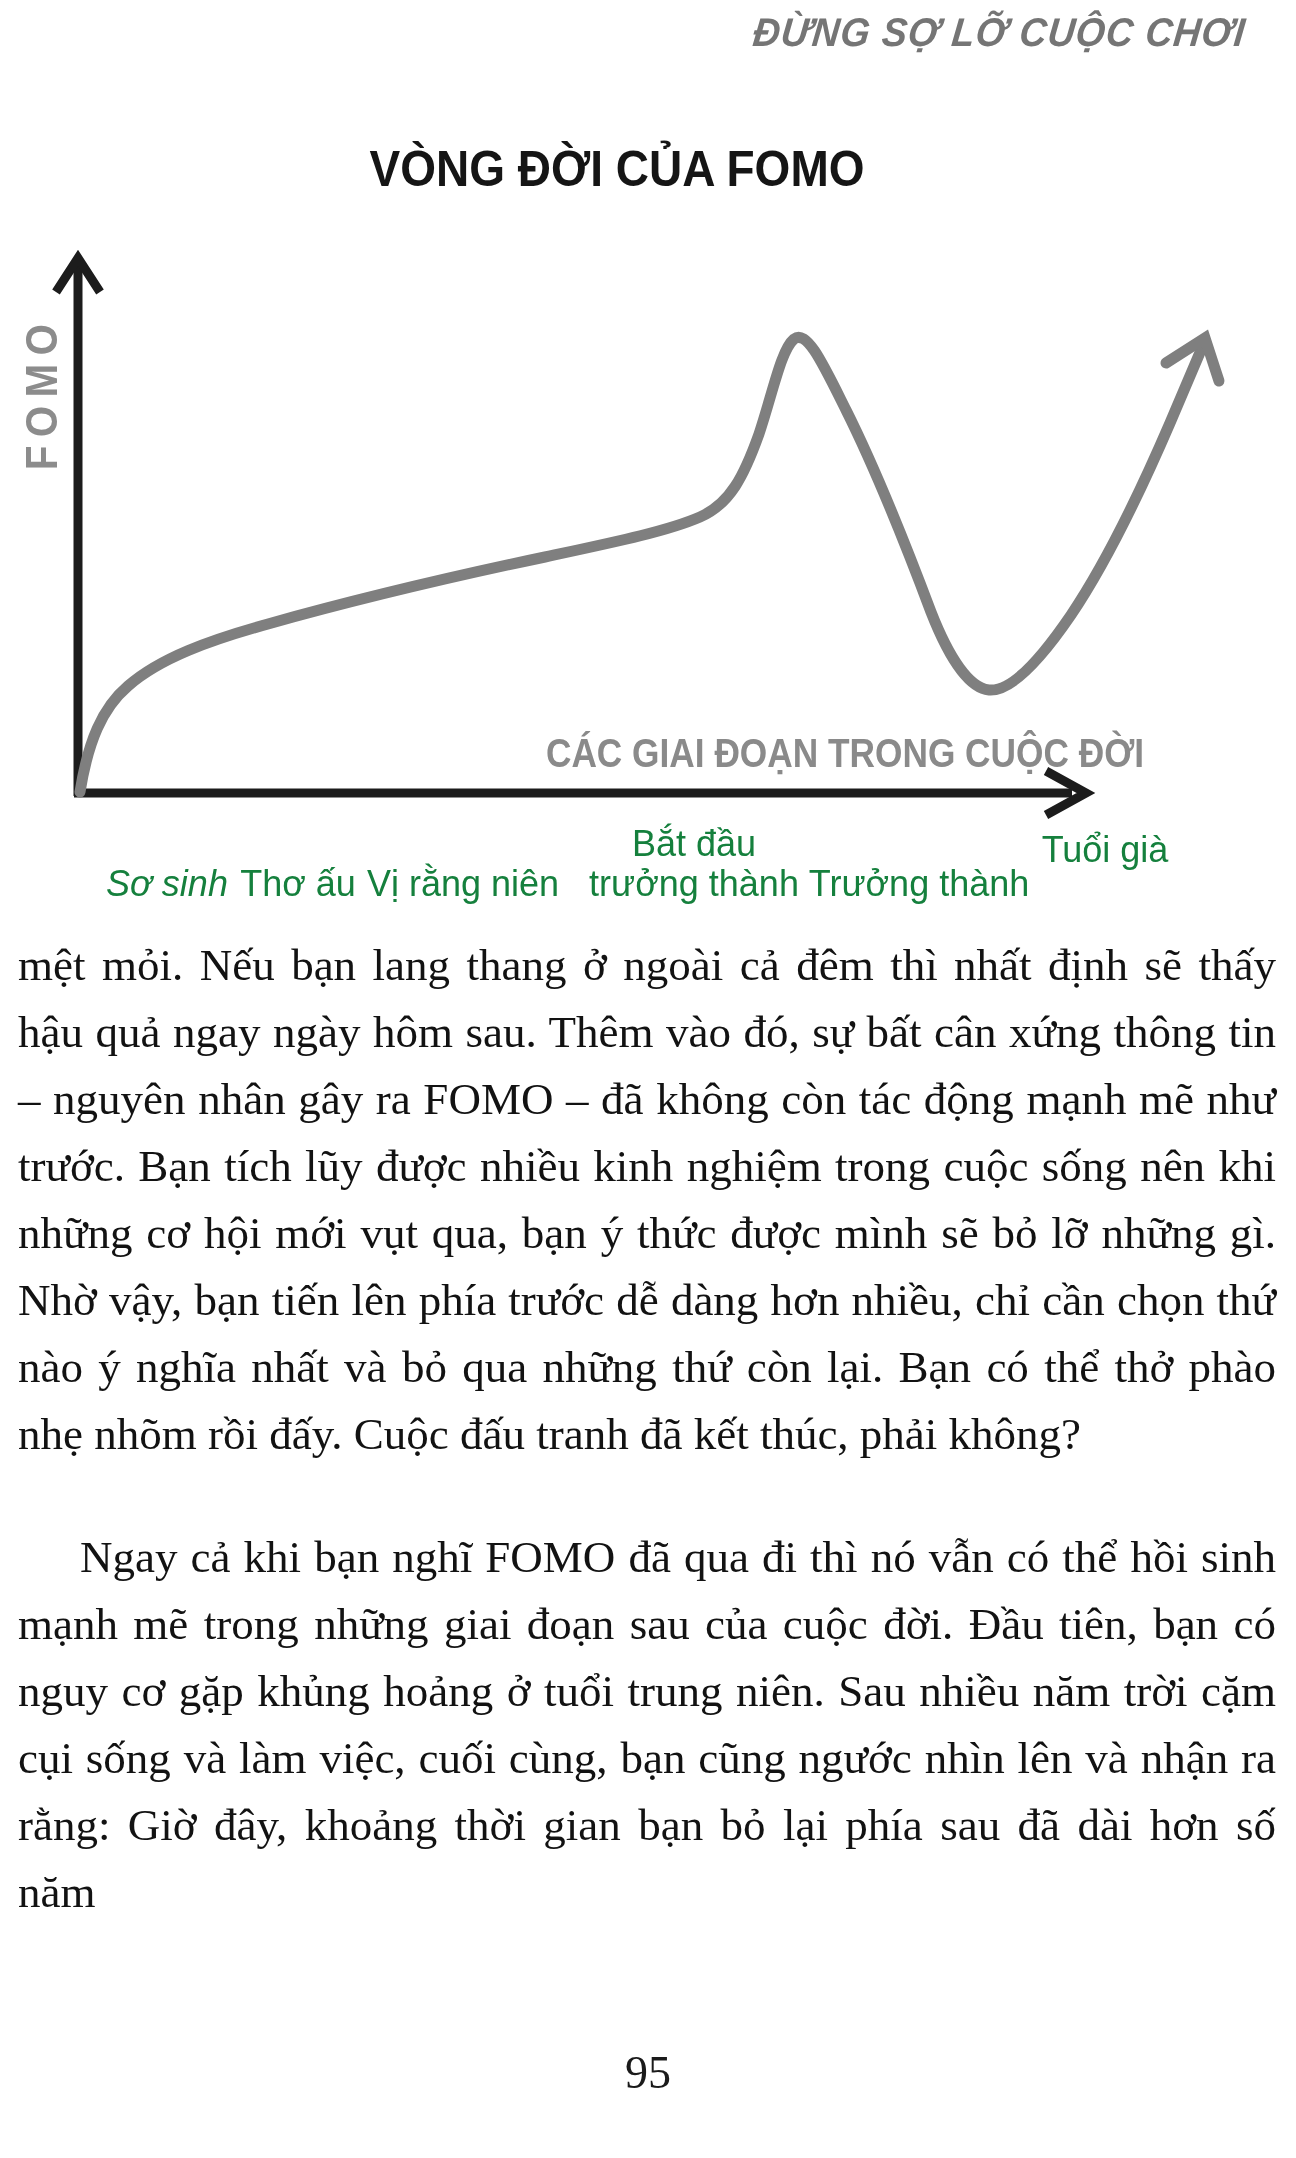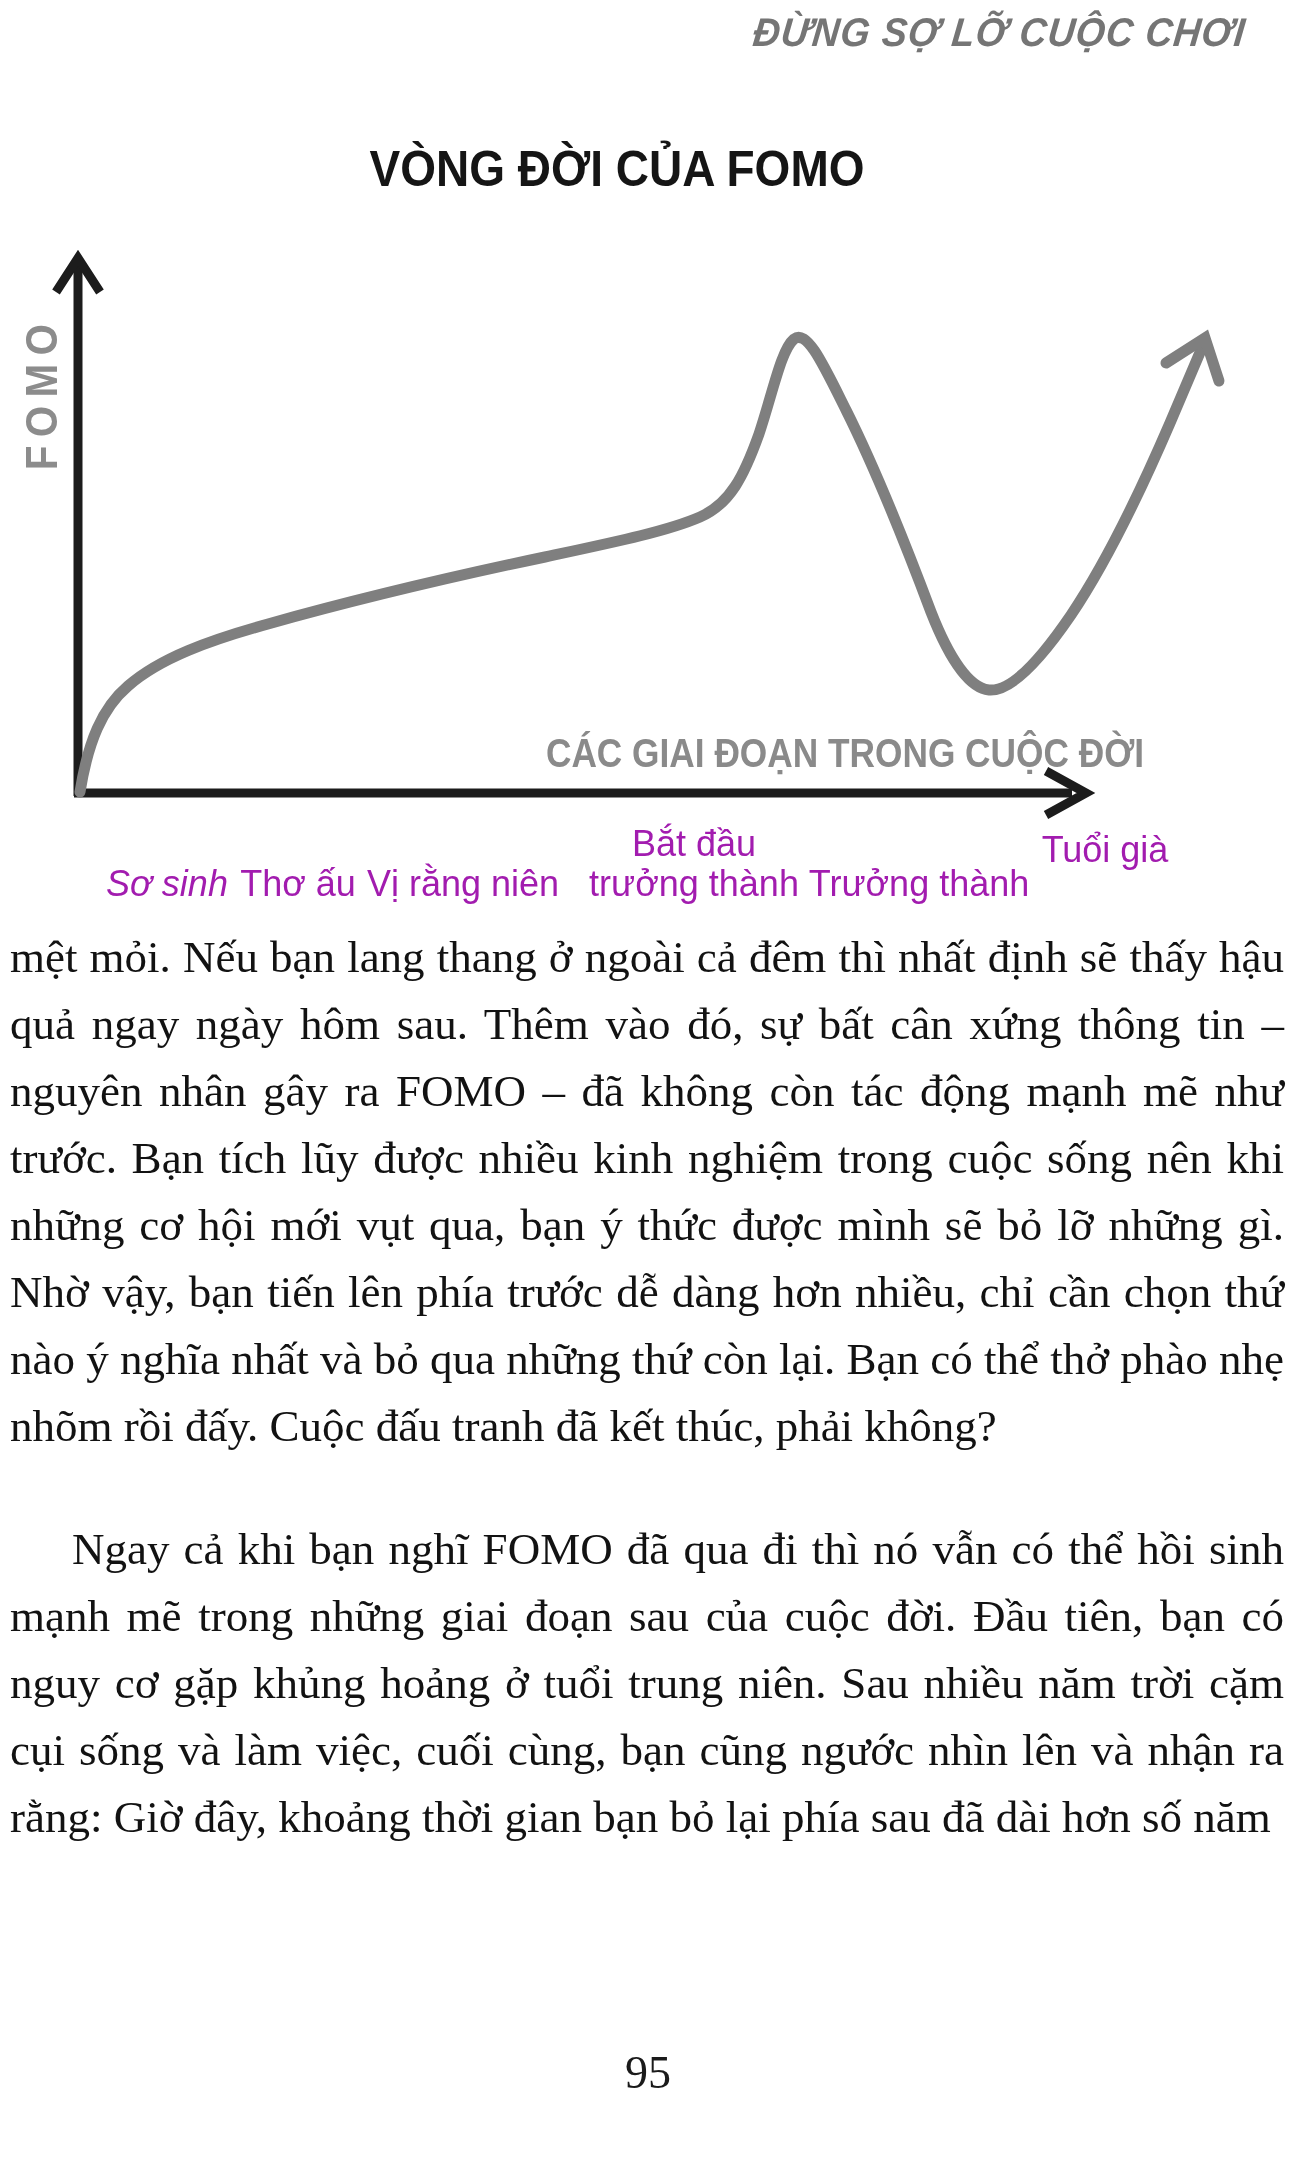--- a/index.html
+++ b/index.html
@@ -38,36 +38,36 @@
   }
   .x-axis-label{
     position:absolute;top:510px;left:845px;
     transform:translateX(-50%) scaleX(0.86);
     font-size:41px;font-weight:bold;color:#8a8a8a;
     white-space:nowrap;letter-spacing:0px;
   }
   .tick{
     position:absolute;
     transform:translateX(-50%);
-    font-size:36px;color:#a21caf;
+    font-size:36px;color:#15803d;
     text-align:center;white-space:pre-line;line-height:40px;
   }
   .tick.t0{left:167px;top:644px;font-style:italic;}
   .tick.t1{left:298px;top:644px;text-align:right;}
   .tick.t2{left:463px;top:644px;}
   .tick.t3{left:694px;top:604px;}
   .tick.t4{left:919px;top:644px;}
   .tick.t5{left:1105px;top:610px;}
   .body-text{
     position:absolute;top:924px;left:10px;right:12px;
     font-family:"Liberation Serif","DejaVu Serif",serif;
     font-size:45px;line-height:67px;color:#121212;
     text-align:justify;
   }
-  .body-text p{margin:0;}
+  .body-text p{margin:8px;}
   .body-text p.p2{margin-top:56px;text-indent:62px;}
   .page-number{
     position:absolute;top:2046px;left:0;width:100%;
     text-align:center;
     font-family:"Liberation Serif","DejaVu Serif",serif;
     font-size:46px;color:#1a1a1a;
   }
 </style>
 </head>
 <body>

